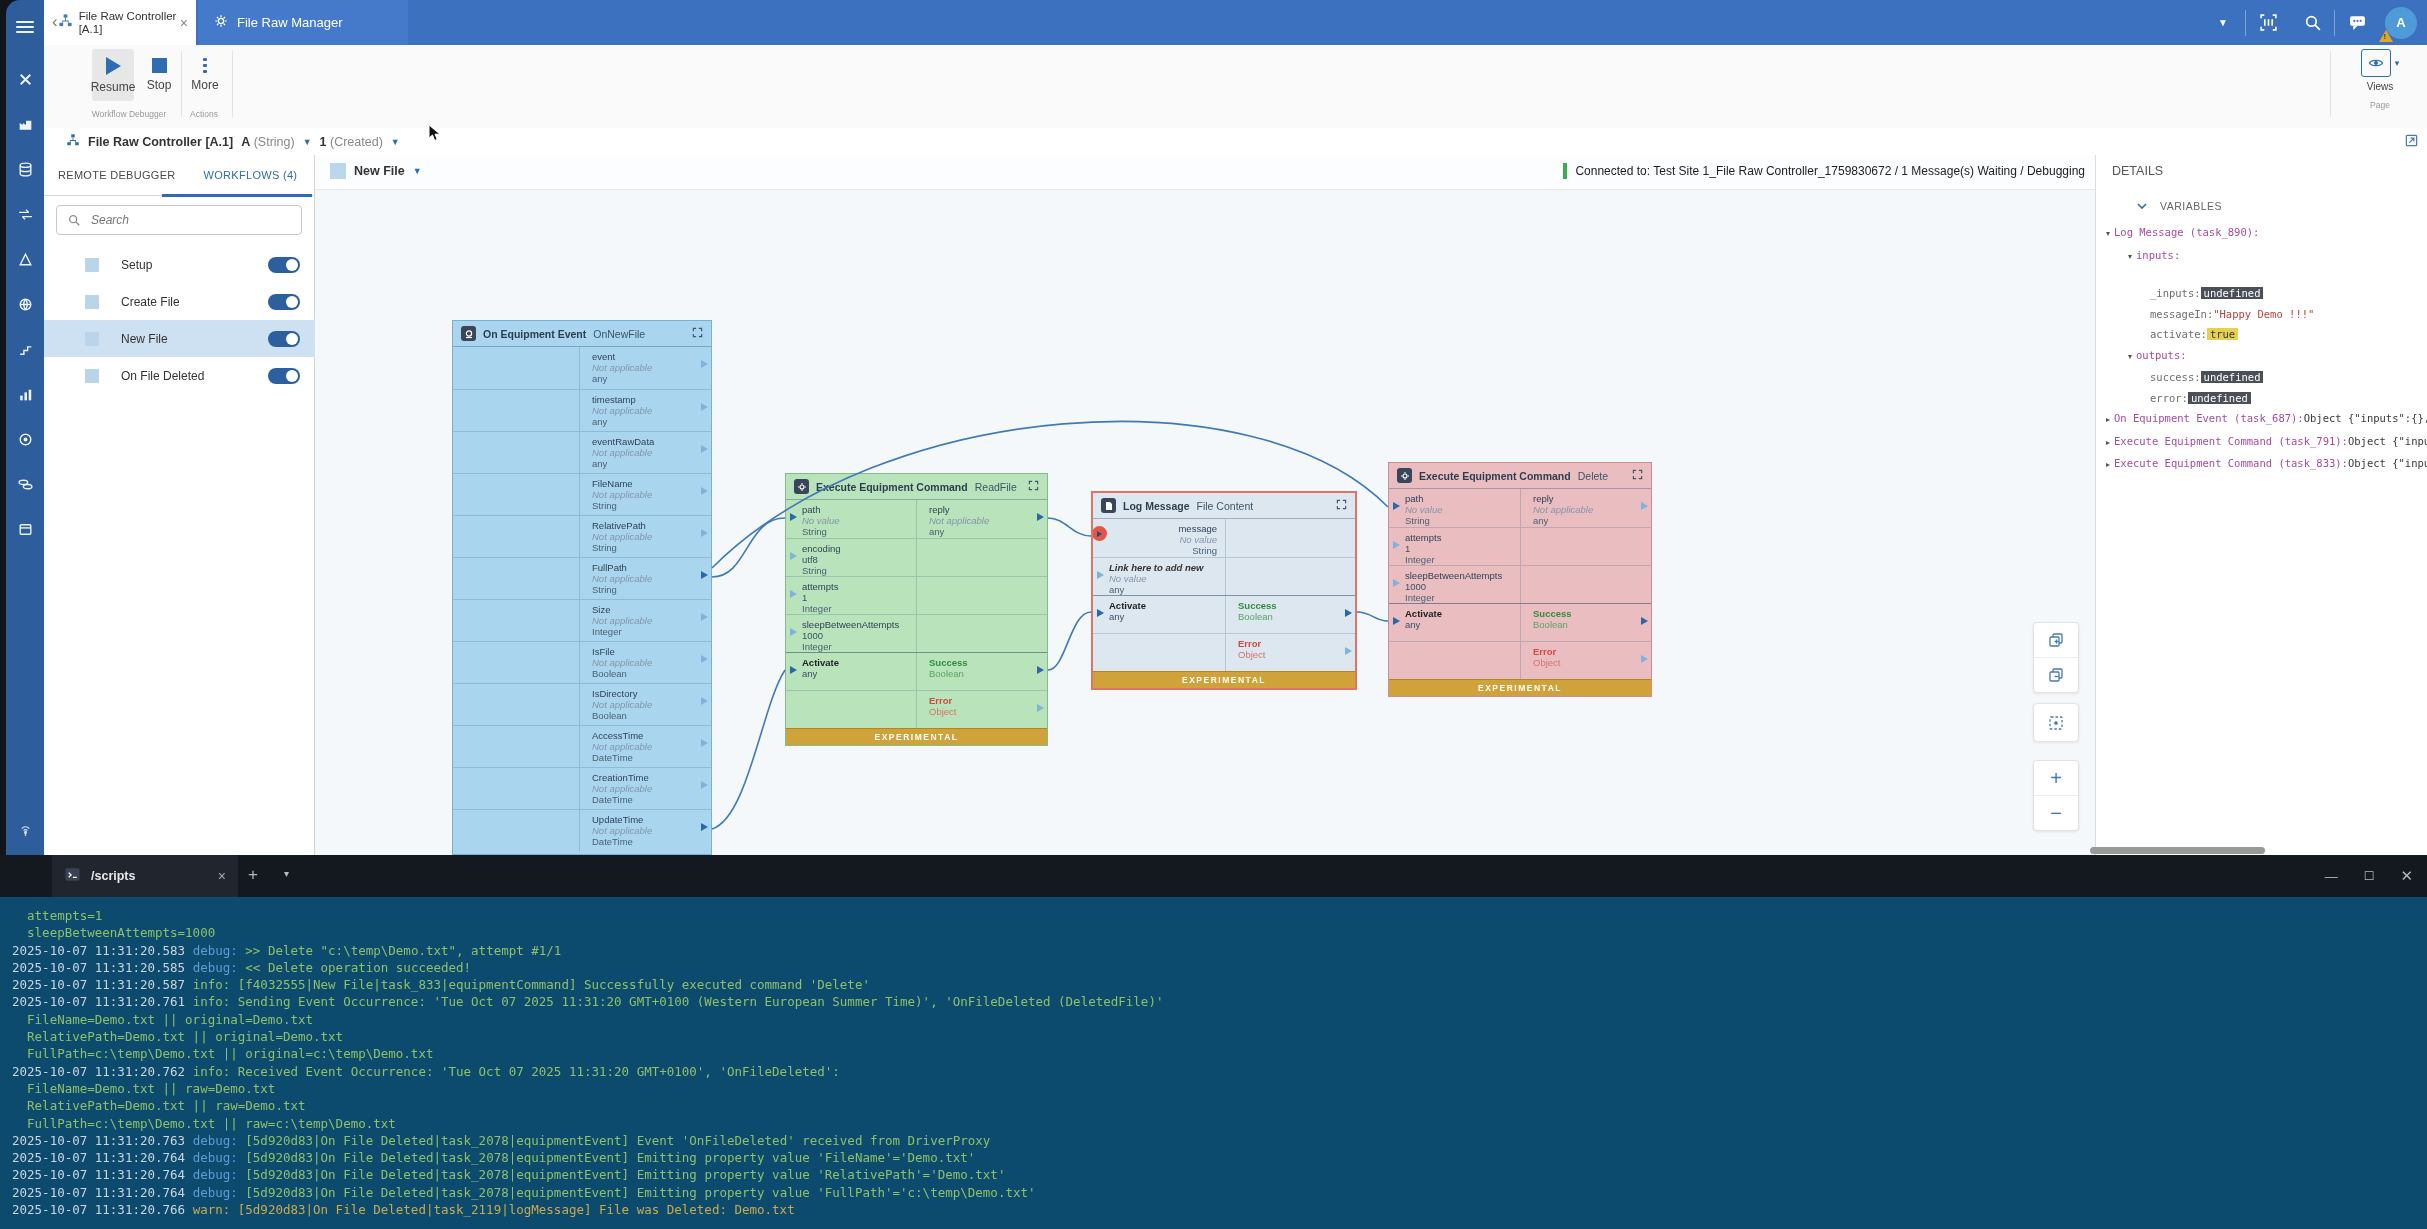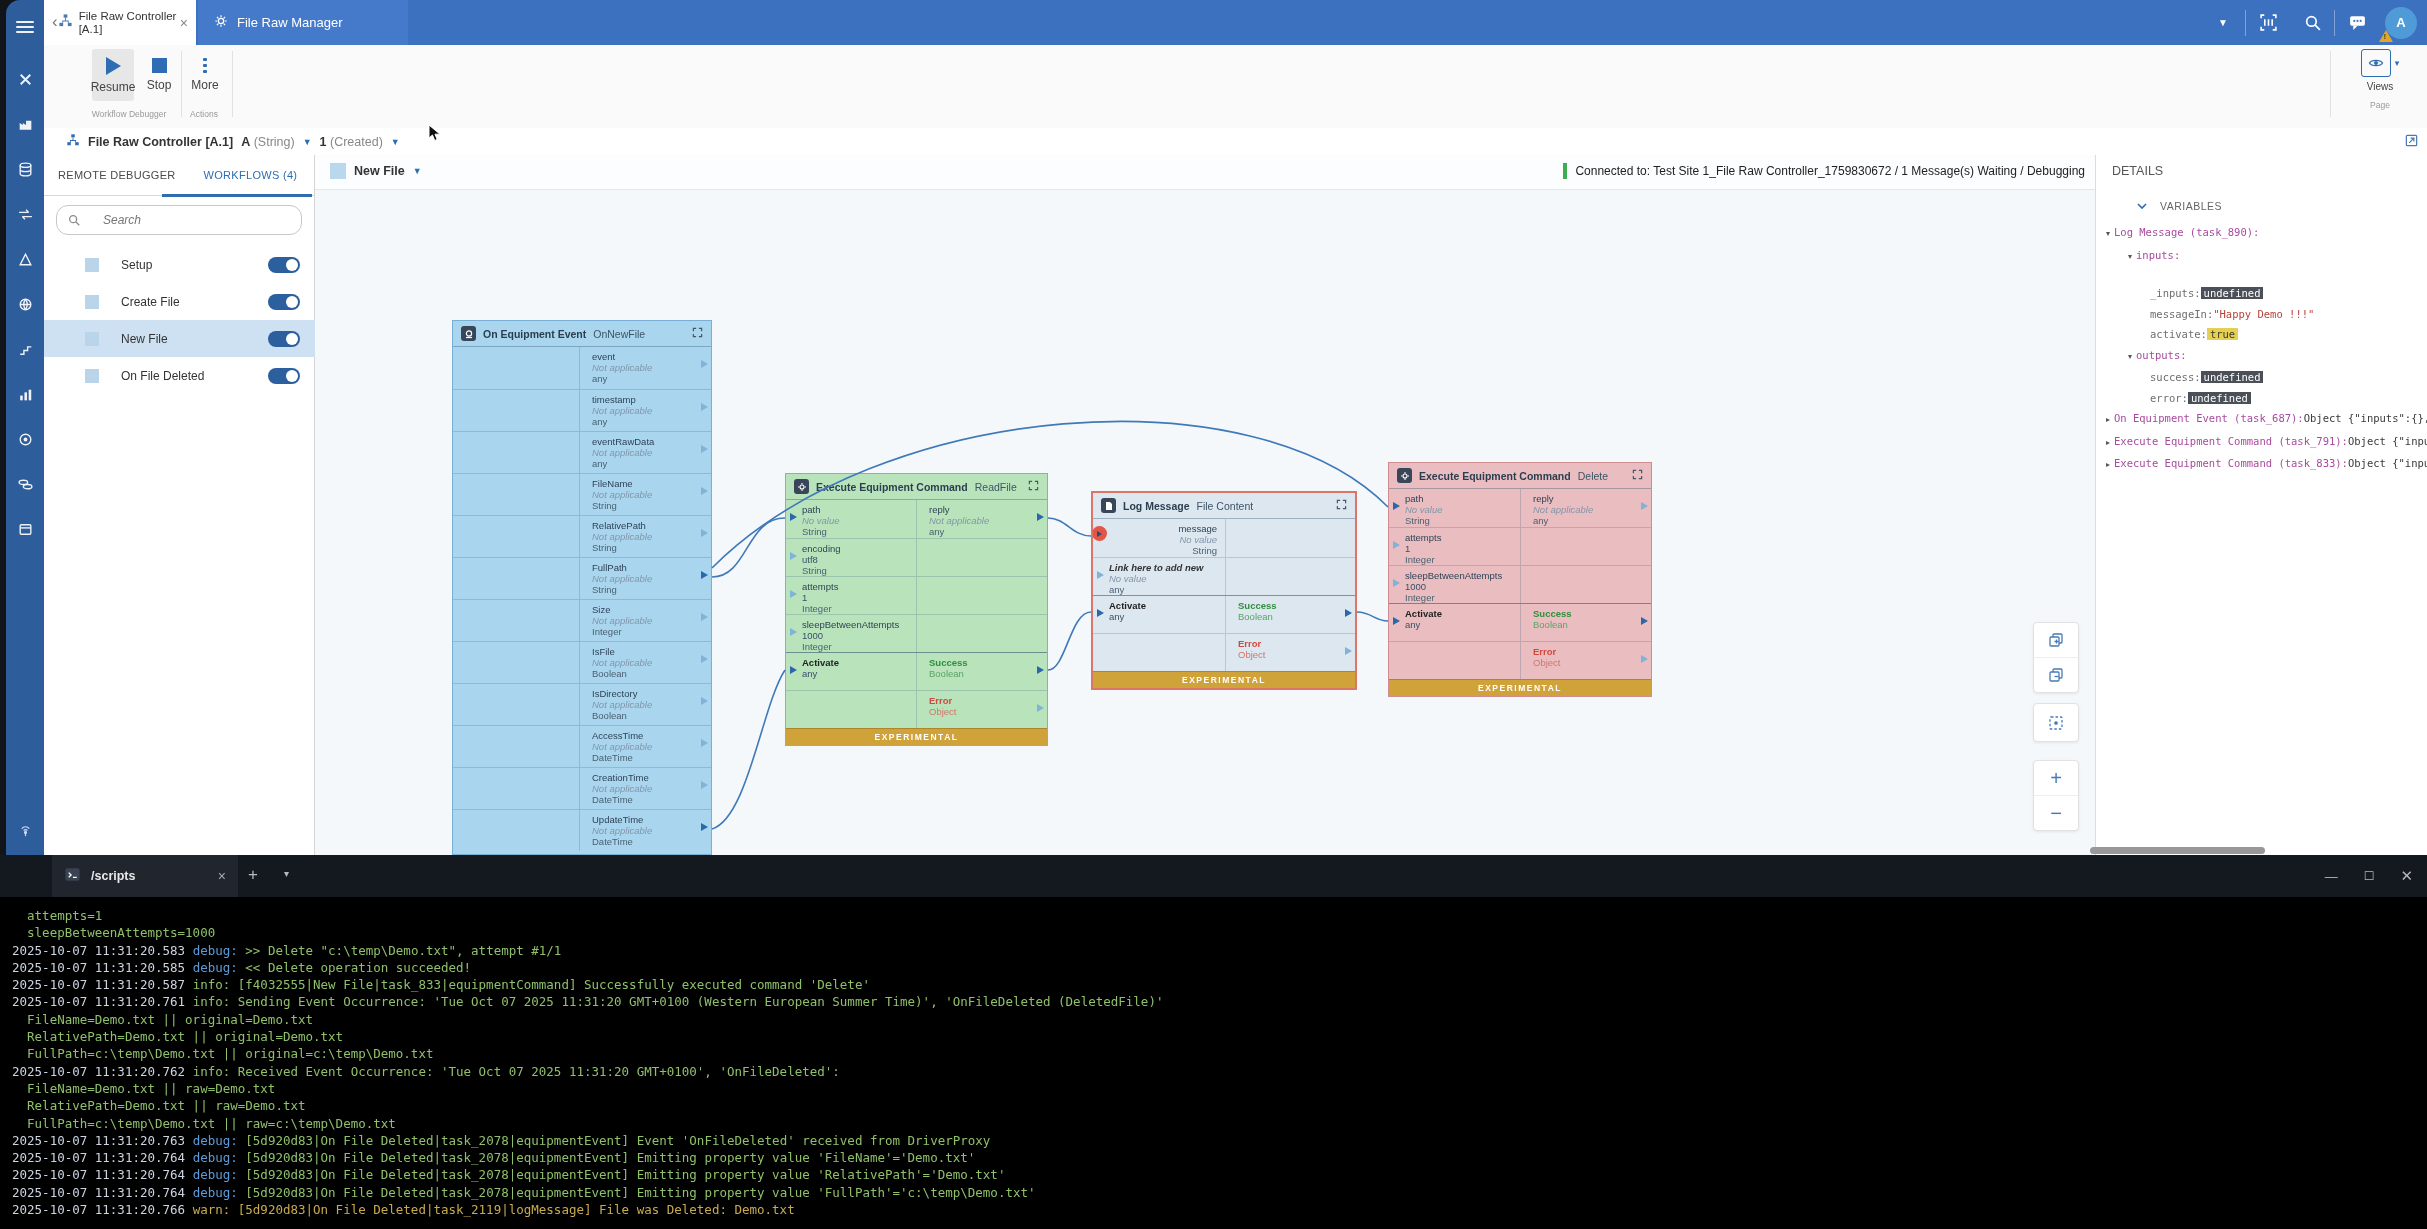--- a/index.html
+++ b/index.html
@@ -46,21 +46,21 @@
   #breadcrumb .b{font-weight:bold;}
   #breadcrumb .g{color:#888;}
   .caret{color:#2e6db4;font-size:9px;}
   #bc-right{position:absolute;right:8px;top:5px;color:#4a7ab5;}
   
   #lpanel{position:absolute;left:44px;top:155px;width:271px;height:700px;background:#fff;border-right:1px solid #d5d5d5;box-sizing:border-box;}
   #lp-tabs{position:relative;height:40px;border-bottom:1px solid #d8d8d8;display:flex;align-items:center;}
   .lp-tab{font-size:11px;letter-spacing:.3px;padding:0 14px;color:#4a4a4a;}
   .lp-tab.act{color:#2e6db4;}
   #lp-underline{position:absolute;left:118px;bottom:-2px;width:150px;height:3px;background:#2e6db4;}
-  #lp-search{position:absolute;left:12px;top:50px;width:246px;height:30px;border:1px solid #c8c8c8;border-radius:12px;display:flex;align-items:center;gap:20px;padding:0 10px;box-sizing:border-box;color:#8b8b8b;}
+  #lp-search{position:absolute;left:12px;top:50px;width:246px;height:30px;border:1px solid #c8c8c8;border-radius:4px;display:flex;align-items:center;gap:8px;padding:0 10px;box-sizing:border-box;color:#8b8b8b;}
   #lp-search input{border:none;outline:none;font-style:italic;font-size:12px;color:#777;width:180px;font-family:"Liberation Sans",sans-serif;background:transparent;}
   #wf-list{position:absolute;left:0;top:91px;width:271px;}
   .wf-row{position:relative;height:37px;display:flex;align-items:center;}
   .wf-row.sel{background:#cde1f3;}
   .wf-sq{width:14px;height:14px;background:#bad4ea;margin-left:41px;}
   .wf-lbl{font-size:12px;color:#333;margin-left:22px;flex:1;}
   .toggle{position:relative;width:32px;height:16px;border-radius:9px;background:#2b5f9e;margin-right:15px;}
   .toggle .knob{position:absolute;right:2px;top:2px;width:12px;height:12px;border-radius:50%;background:#fff;}
   
   #canvas-header{position:absolute;left:315px;top:155px;width:1780px;height:35px;background:#fcfdfe;border-bottom:1px solid #e6e6e6;box-sizing:border-box;}
@@ -121,21 +121,21 @@
   #vars{font-family:"DejaVu Sans Mono",monospace;font-size:10.5px;line-height:20.5px;color:#333;}
   .vline{white-space:nowrap;overflow:hidden;}
   .vline .arr{font-family:"DejaVu Sans",sans-serif;font-size:8px;color:#555;margin-right:4px;}
   .vp{color:#a84b9e;}
   .vk{color:#6e6e6e;}
   .vs{color:#b5443b;}
   .vo{color:#3a3a3a;}
   .vbd{background:#4b5058;color:#fff;padding:0 3px;}
   .vby{background:#e6d054;color:#3a3a2a;padding:0 3px;}
   
-  #terminal{position:absolute;left:0;top:855px;width:2427px;height:374px;background:#000000;}
+  #terminal{position:absolute;left:0;top:855px;width:2427px;height:374px;background:#0c4a6e;}
   #term-tabs{position:relative;height:42px;background:#14181f;}
   #term-tab{position:absolute;left:52px;top:0;width:186px;height:42px;background:#20252e;display:flex;align-items:center;gap:10px;padding:0 12px;box-sizing:border-box;}
   #term-tab .lbl{color:#e8e8e8;font-size:12.5px;font-weight:bold;flex:1;}
   #term-tab .x{color:#aaa;font-size:14px;}
   #term-plus{position:absolute;left:248px;top:10px;color:#b5bac2;font-size:17px;}
   #term-caret{position:absolute;left:284px;top:13px;color:#b5bac2;font-size:10px;}
   #term-win{position:absolute;right:8px;top:0;height:42px;display:flex;align-items:center;gap:26px;color:#b8b8b8;font-size:13px;padding-right:6px;}
   #term-body{padding:10px 0 0 12px;font-family:"DejaVu Sans Mono",monospace;font-size:12.5px;line-height:17.3px;}
   .tline{white-space:pre;}
   .tt{color:#ccd4e0;} .td{color:#5e9cd8;} .tg{color:#8fc06a;} .tw{color:#c9ab4e;}

